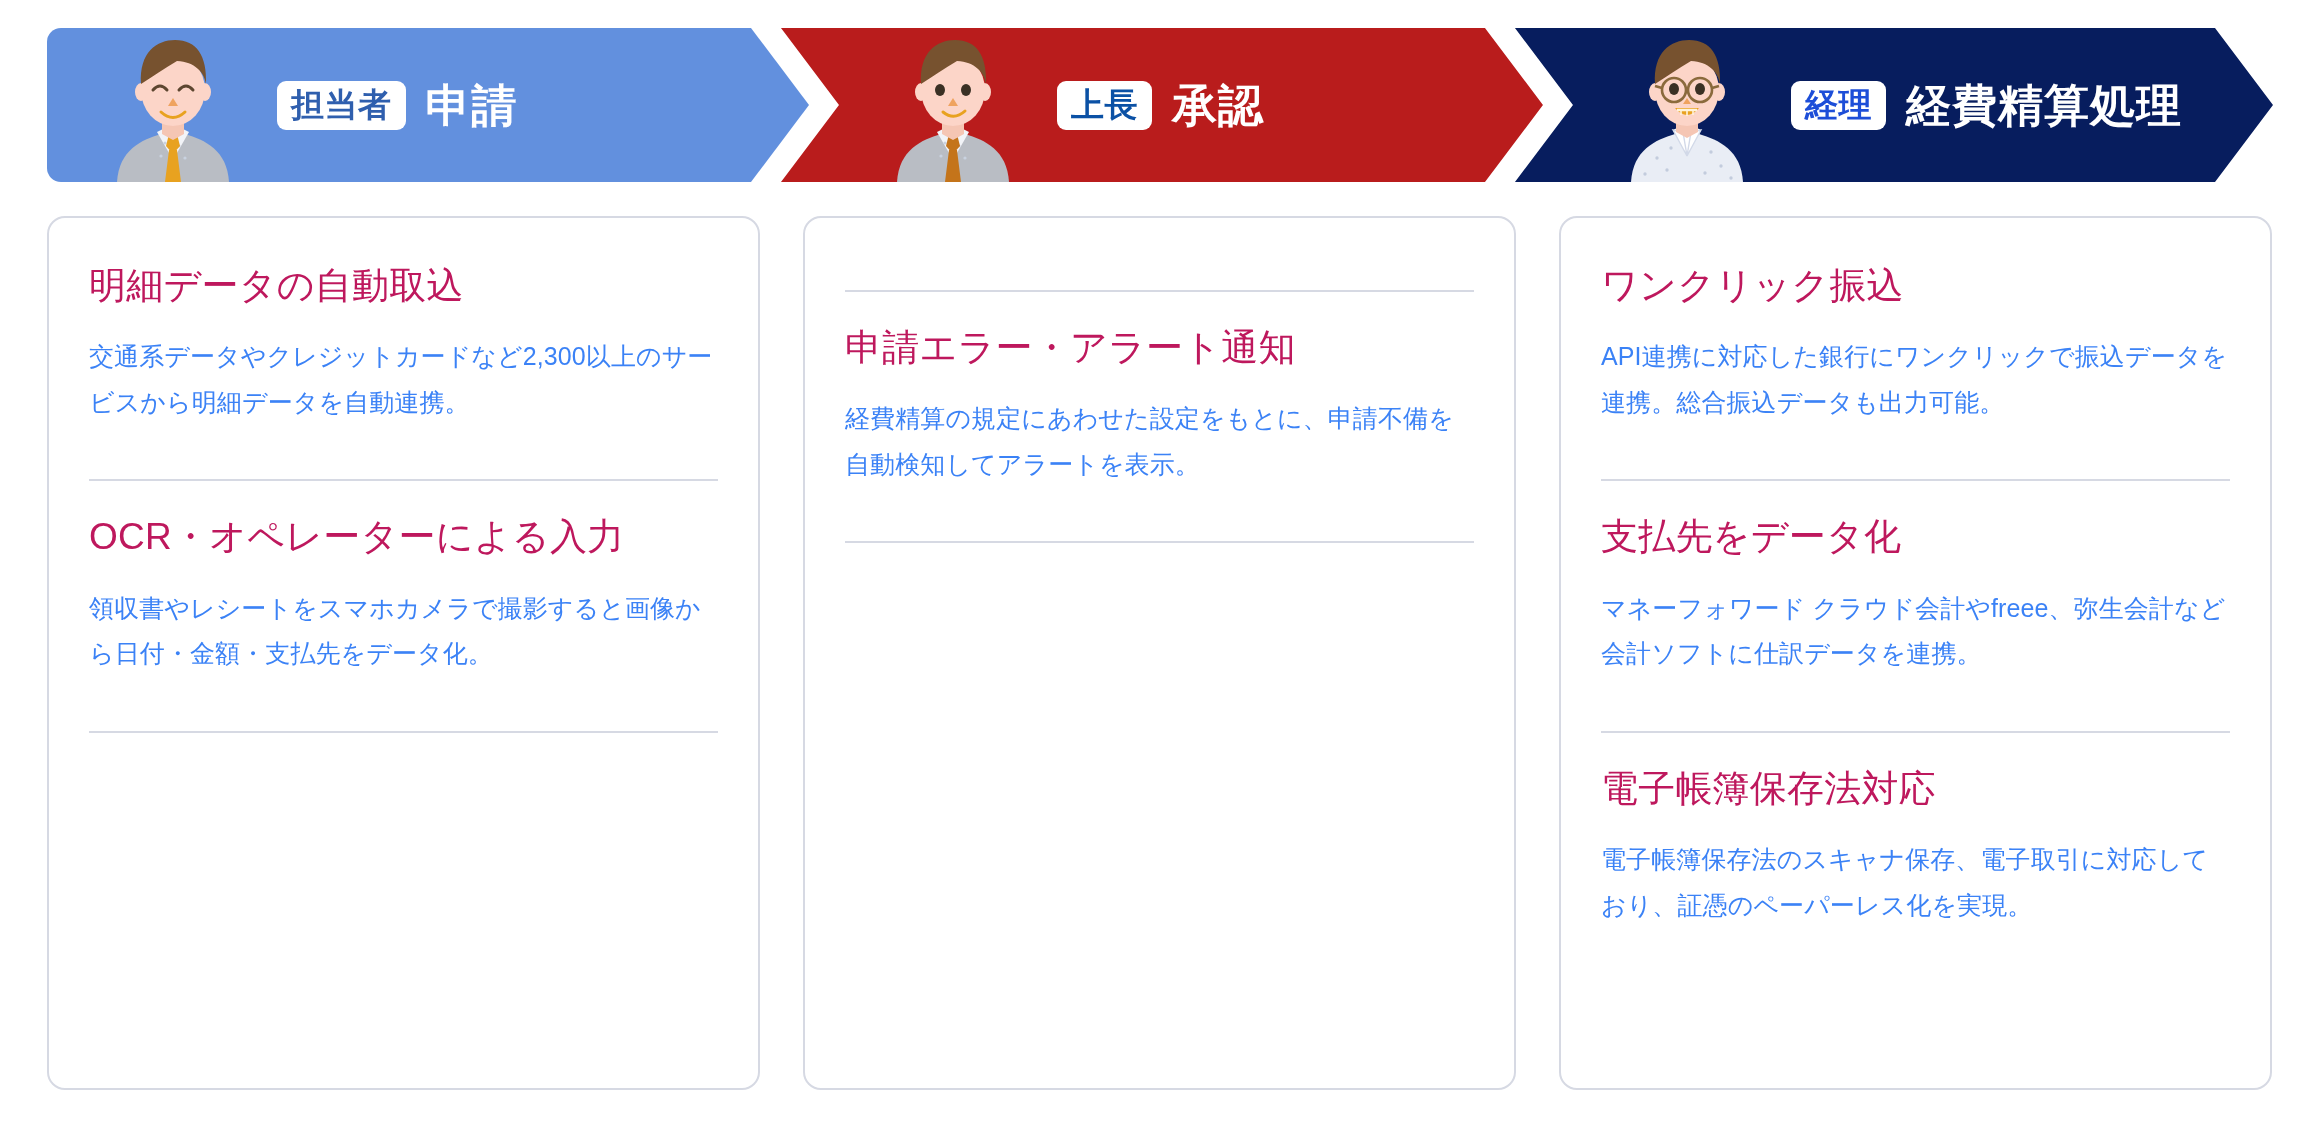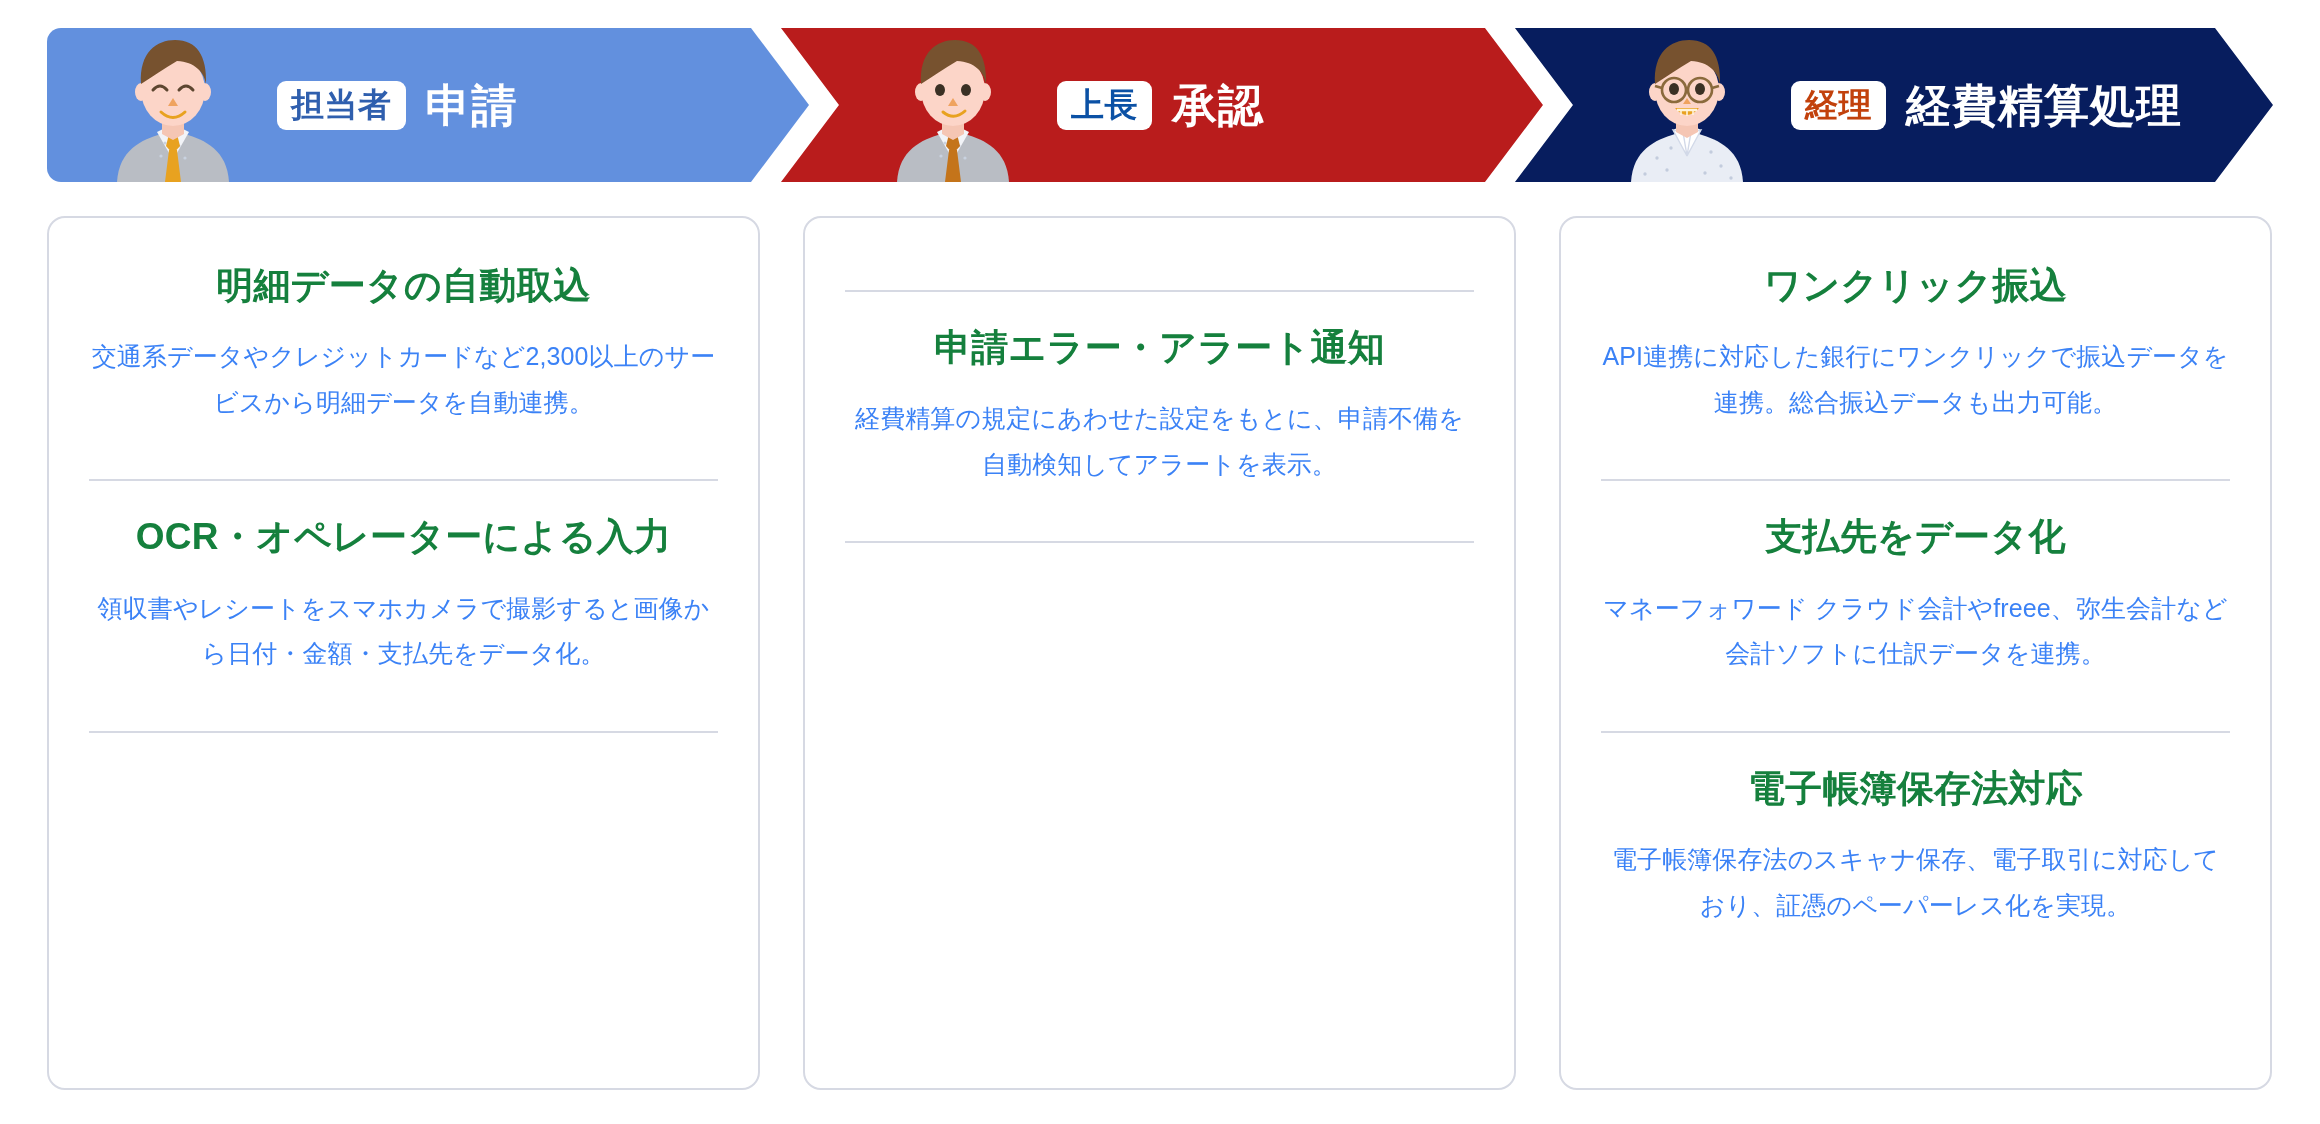--- a/index.html
+++ b/index.html
@@ -8,21 +8,20 @@
     height: 1124px;
     background: #ffffff;
     font-family: "Liberation Sans", "DejaVu Sans", sans-serif;
     overflow: hidden;
   }
   .page {
     position: relative;
     width: 2320px;
     height: 1124px;
     background: #ffffff;
-    text-align: center;
   }
 
   
   .flow-banner {
     position: absolute;
     left: 47px;
     top: 28px;
     width: 2226px;
     height: 154px;
     display: flex;
@@ -80,21 +79,21 @@
     background: #ffffff;
     border-radius: 9px;
     padding: 7px 14px 9px 14px;
     font-size: 33px;
     font-weight: 700;
     line-height: 1;
     letter-spacing: 0.5px;
   }
   .flow-step-1 .role-chip { color: #2f5fae; }
   .flow-step-2 .role-chip { color: #0b51a5; }
-  .flow-step-3 .role-chip { color: #c2410c; }
+  .flow-step-3 .role-chip { color: #1d4ed8; }
 
   .flow-title {
     color: #ffffff;
     font-size: 45px;
     font-weight: 700;
     line-height: 1;
     letter-spacing: 1px;
   }
 
   
@@ -109,23 +108,23 @@
   .card {
     width: 713px;
     min-height: 874px;
     background: #ffffff;
     border: 2px solid #d6d9e3;
     border-radius: 18px;
     padding: 46px 40px 40px 40px;
   }
   .feature { padding-bottom: 28px; }
   .feature-title {
-    color: #15803d;
+    color: #be185d;
     font-size: 37px;
-    font-weight: 700;
+    font-weight: 400;
     line-height: 1.2;
     letter-spacing: 0.2px;
     margin-bottom: 26px;
   }
   .feature-desc {
     color: #3b82f6;
     font-size: 25px;
     line-height: 1.82;
     letter-spacing: 0.1px;
   }

